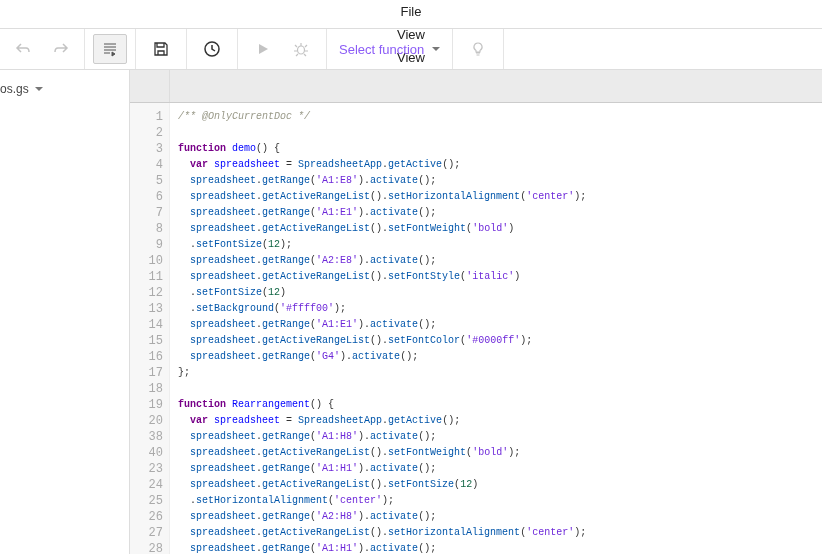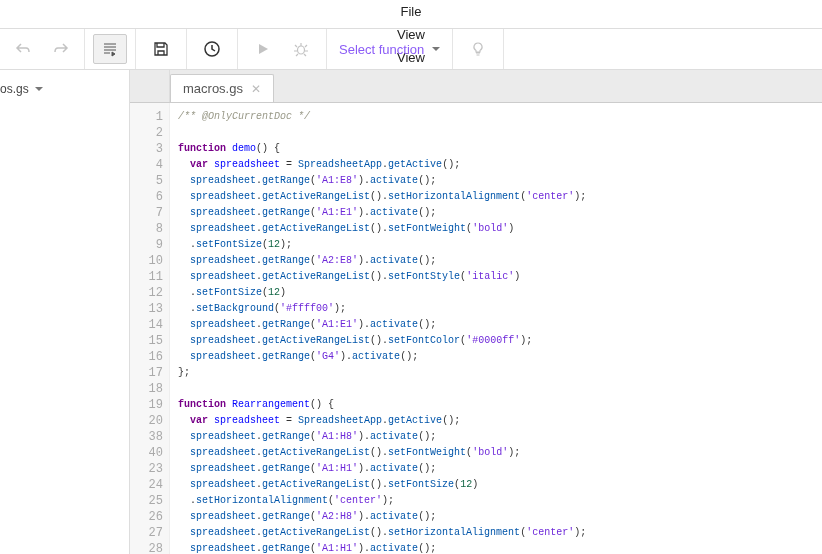--- a/index.html
+++ b/index.html
@@ -116,24 +116,20 @@
 <div class="main">
   <div class="sidebar">
     <div class="sidebar-file">
       <span>os.gs</span>
       <span class="caret caret-down" style="margin-left:6px;"></span>
     </div>
   </div>
   <div class="editor-pane">
     <div class="tabbar">
       <div class="tabbar-spacer"></div>
-      <div class="tab">
-        <span>macros.gs</span>
-        <span class="close">✕</span>
-      </div>
     </div>
     <div class="code-area">
       <div class="gutter" id="gutter">
           <div>1</div>
           <div>2</div>
           <div>3</div>
           <div>4</div>
           <div>5</div>
           <div>6</div>
           <div>7</div>

